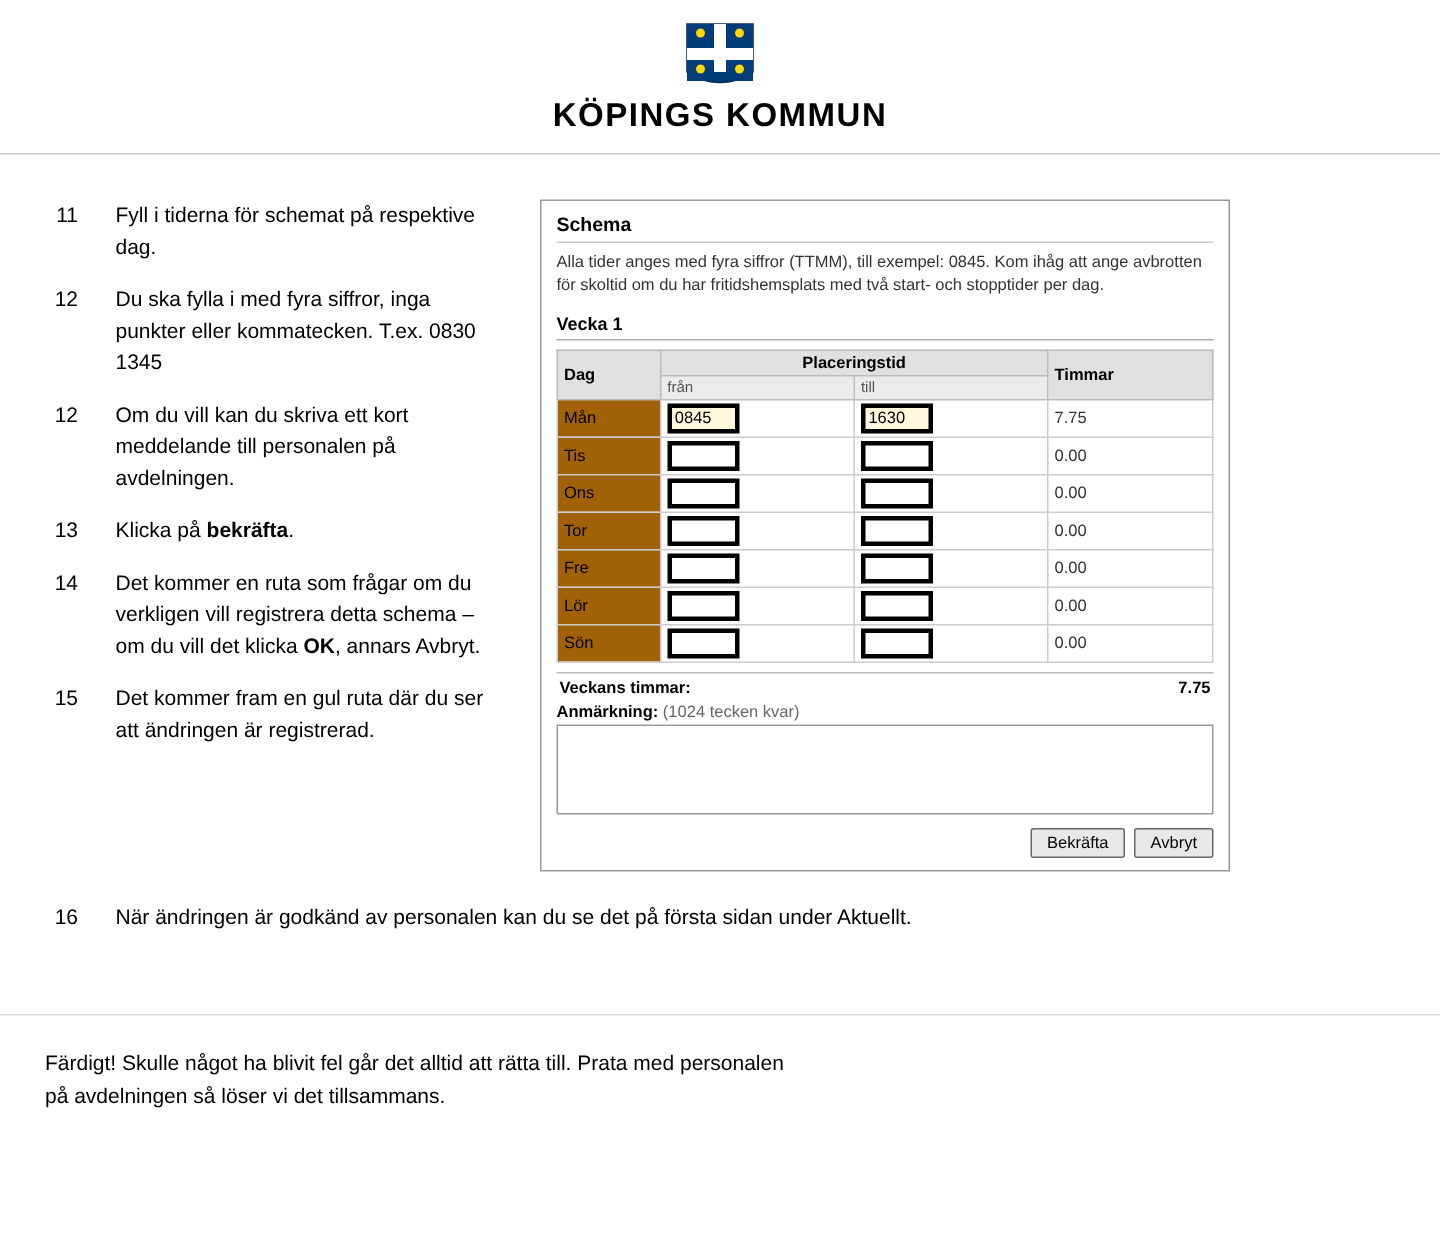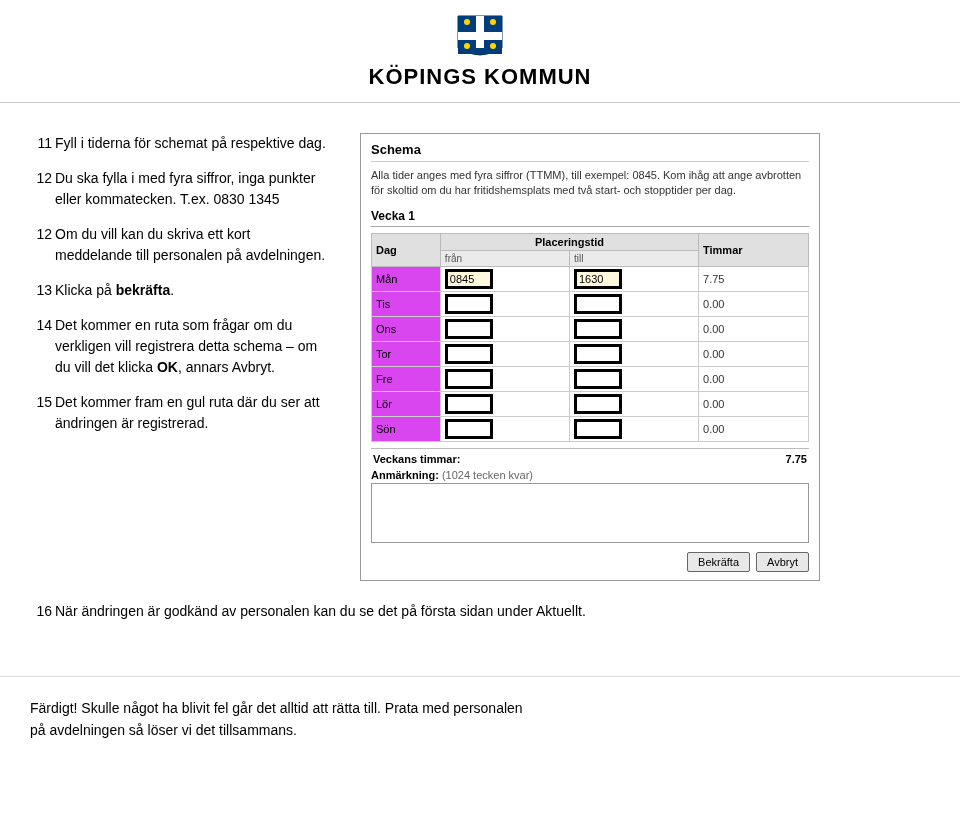--- a/index.html
+++ b/index.html
@@ -37,21 +37,21 @@
     }
 
     
     .instructions {
       flex: 0 0 300px;
       max-width: 310px;
     }
 
     .step-row {
       display: flex;
-      gap: 3px;
+      gap: 25px;
       margin-bottom: 14px;
       line-height: 1.5;
     }
 
     .step-number {
       font-weight: normal;
       flex-shrink: 0;
       width: 22px;
       text-align: right;
     }
@@ -115,21 +115,21 @@
 
     .schema-table td {
       padding: 2px 4px;
       font-size: 11px;
       border: 1px solid #ccc;
       background: #fff;
       vertical-align: middle;
     }
 
     .schema-table td.day-label {
-      background: #d946ef;
+      background: #a16207;
       font-weight: normal;
     }
 
     .schema-table input[type="text"] {
       width: 48px;
       font-size: 11px;
       border: 3px solid #000000;
       padding: 1px 2px;
       background: #fff;
     }

